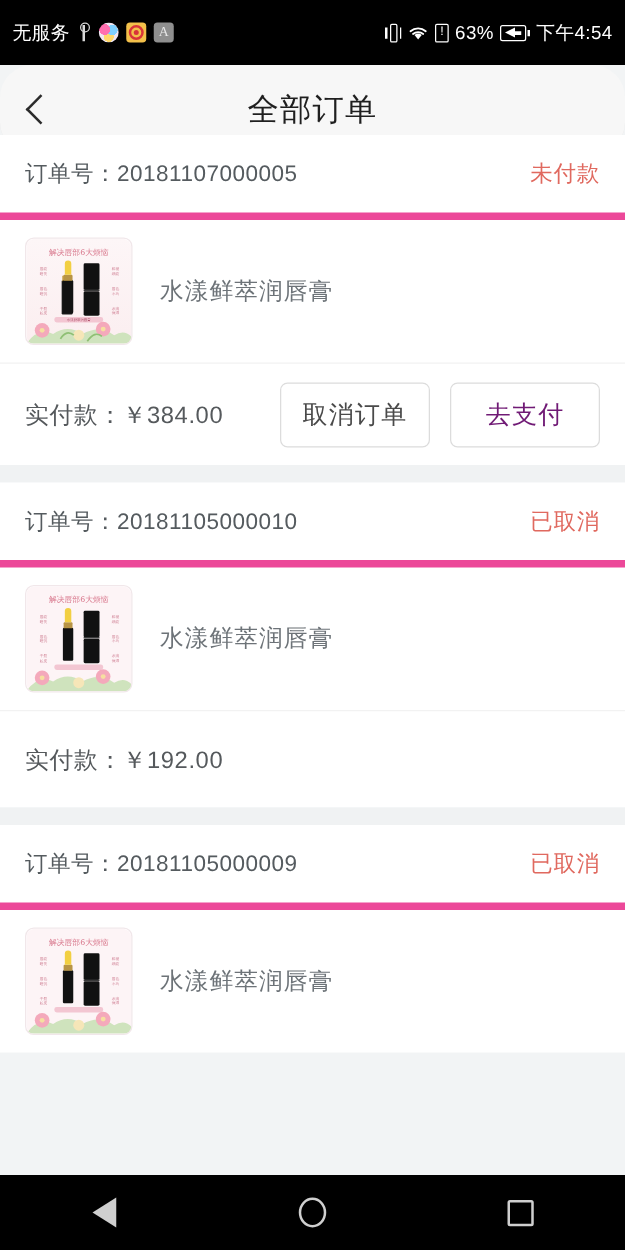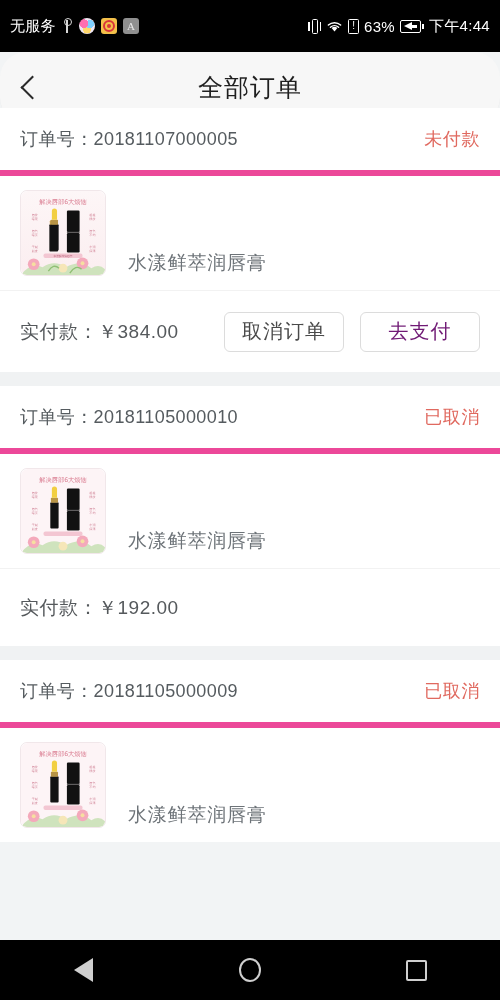--- a/index.html
+++ b/index.html
@@ -148,21 +148,21 @@
     font-size:18px; color:#555b5f; letter-spacing:.4px;
     white-space:nowrap;
   }
   .order-status{
     margin-left:auto;
     font-size:18px; color:#e0695f; letter-spacing:.6px;
     white-space:nowrap;
   }
 
   .product-row{
-    display:flex; align-items:flex-end;
+    display:flex; align-items:center;
     padding:14px 20px;
     min-height:110px;
   }
   .thumb{
     width:86px; height:86px; flex:none;
     border-radius:7px; overflow:hidden;
     background:#fff;
     border:1px solid #f1e7ea;
     position:relative;
   }
@@ -177,21 +177,21 @@
     padding:0 20px;
     height:82px;
     border-top:1px solid #f2f2f2;
   }
   .pay-amount{
     font-size:19px; color:#55595c; letter-spacing:.5px;
     white-space:nowrap;
   }
   .btn-wrap{ margin-left:auto; display:flex; gap:16px; }
   .btn{
-    min-width:120px; height:40px;
+    min-width:120px; height:52px;
     border:1px solid #dcdcdc; border-radius:6px;
     background:#fff;
     display:flex; align-items:center; justify-content:center;
     font-size:20px; letter-spacing:1px;
     cursor:pointer;
   }
   .btn.secondary{ color:#4a4a4a; }
   .btn.primary{ color:#701a75; }
 
   .pay-row.plain{ height:78px;align-items:center; }
@@ -241,21 +241,21 @@
       </svg>
     </span>
     <span class="sim-ico"></span>
     <span class="sb-text">63%</span>
     <span class="batt-ico">
       <span class="shell"></span>
         <span class="bolt"></span>
         <span class="bar"></span>
         <span class="tip"></span>
     </span>
-    <span class="sb-text">下午4:44</span>
+    <span class="sb-text">下午4:54</span>
   </div>
 </div>
 
 <div class="header">
   <div class="back-btn">
     <span class="chev"></span>
   </div>
   <div class="header-title">全部订单</div>
 </div>
 

